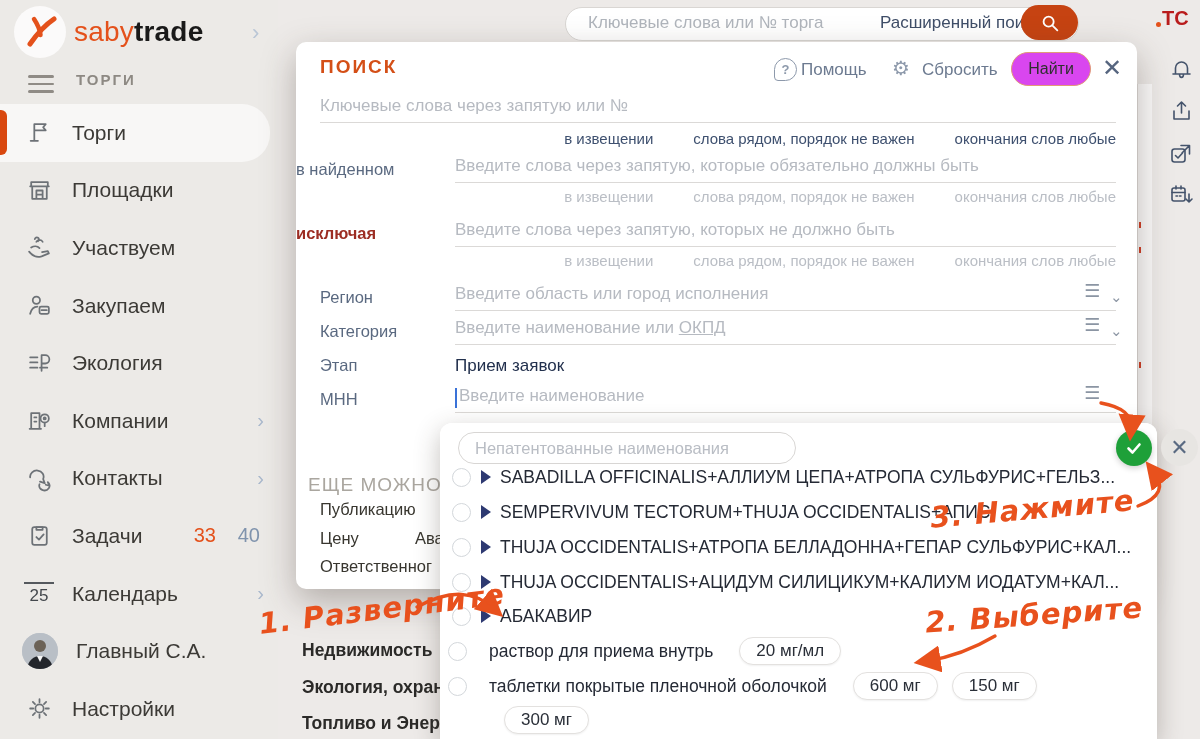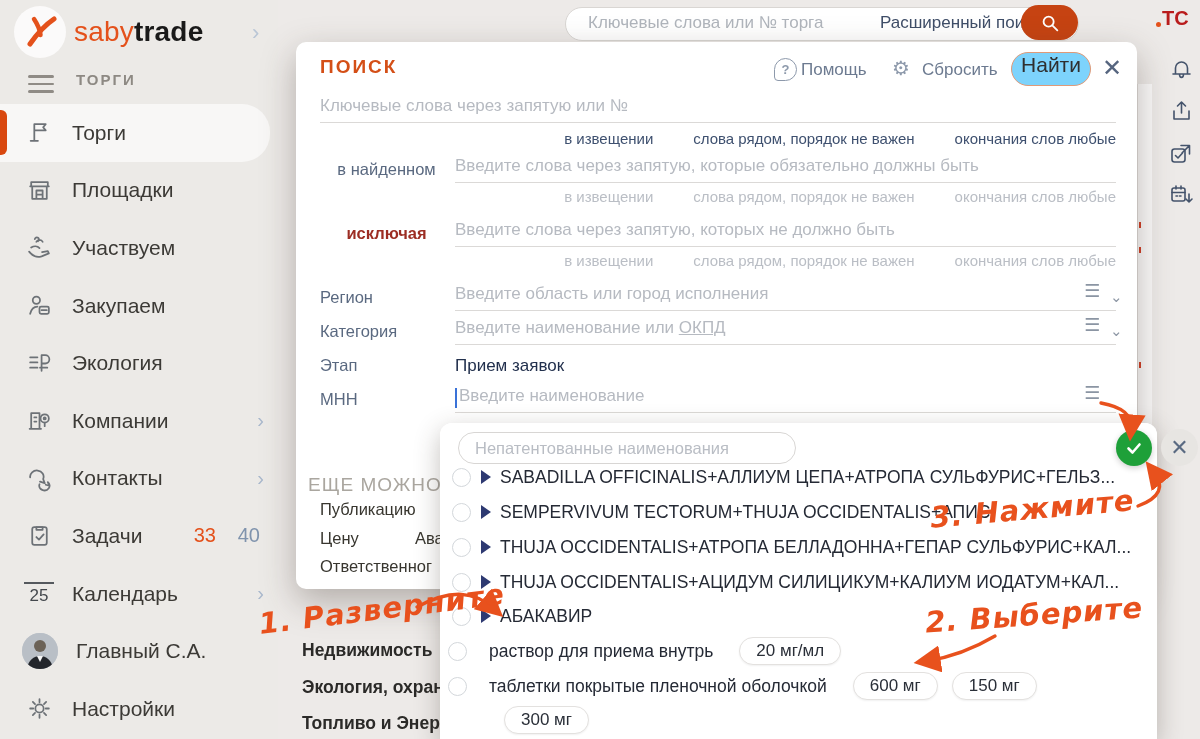--- a/index.html
+++ b/index.html
@@ -42,30 +42,30 @@
   .sliver{left:1137px;top:84px;width:14px;height:655px;background:#fbfafa;border-left:1px solid #e0ddda;}
   .redtick{left:1139px;width:2px;height:6px;background:#cf3b22;}
   
   #modal{left:296px;top:42px;width:841px;height:547px;background:#fff;border-radius:10px;
          box-shadow:0 12px 34px rgba(70,58,48,.35);}
   .m-title{left:24px;top:14px;font-size:19px;font-weight:700;letter-spacing:2px;color:#d44f17;}
   .hdr-lbl{font-size:17px;color:#6c7a90;cursor:pointer;}
   .help-ico{left:478px;top:16px;width:21px;height:21px;border:1.6px solid #8d99ab;border-radius:50% 50% 50% 4px;
             color:#8d99ab;font-size:13px;font-weight:700;display:flex;align-items:center;justify-content:center;}
   .gear-ico{left:596px;top:14px;font-size:20px;color:#8d99ab;}
-  .find-btn{left:715px;top:10px;width:78px;height:32px;border:1.6px solid #e09a78;border-radius:17px;background:#7dd3fc;
-            display:flex;align-items:flex-start;justify-content:center;font-size:21px;color:#2f2f2f;font-weight:500;cursor:pointer;}
+  .find-btn{left:715px;top:10px;width:78px;height:32px;border:1.6px solid #e09a78;border-radius:17px;background:#d946ef;
+            display:flex;align-items:center;justify-content:center;font-size:16px;color:#2f2f2f;font-weight:500;cursor:pointer;}
   .close-x{left:806px;top:12px;font-size:24px;color:#56657f;cursor:pointer;font-weight:400;}
   .ph{font-size:17px;color:#b6bac1;white-space:nowrap;}
   .underline{border-bottom:1px solid #dbd9d7;}
   .opts{left:159px;width:661px;display:flex;justify-content:flex-end;gap:40px;font-size:15px;white-space:nowrap;}
   .opts span{cursor:pointer;}
   .opts.on{color:#3e506f;}
   .opts.off{color:#babec5;}
-  .f-label{left:16px;width:149px;text-align:center;font-size:16.5px;color:#5a6980;}
+  .f-label{left:0;width:149px;text-align:left;font-size:16.5px;color:#5a6980;}
   .f-label.left{text-align:left;left:24px;width:120px;}
   .ham{font-size:18px;color:#8b95a3;letter-spacing:0;line-height:9px;}
   .chev-dn{font-size:15px;color:#8b95a3;}
   .stage-val{left:159px;font-size:17px;color:#22304d;cursor:pointer;}
   .okpd{text-decoration:underline;cursor:pointer;}
   .more-hdr{left:12px;font-size:19px;color:#aaa69f;letter-spacing:1px;}
   .more-item{font-size:16.5px;color:#38362f;cursor:pointer;white-space:nowrap;}
   .caret{width:1.5px;background:#3a72d8;}
   
   .bg-bold{left:302px;font-size:17.5px;font-weight:700;color:#2b2a28;white-space:nowrap;cursor:pointer;}

